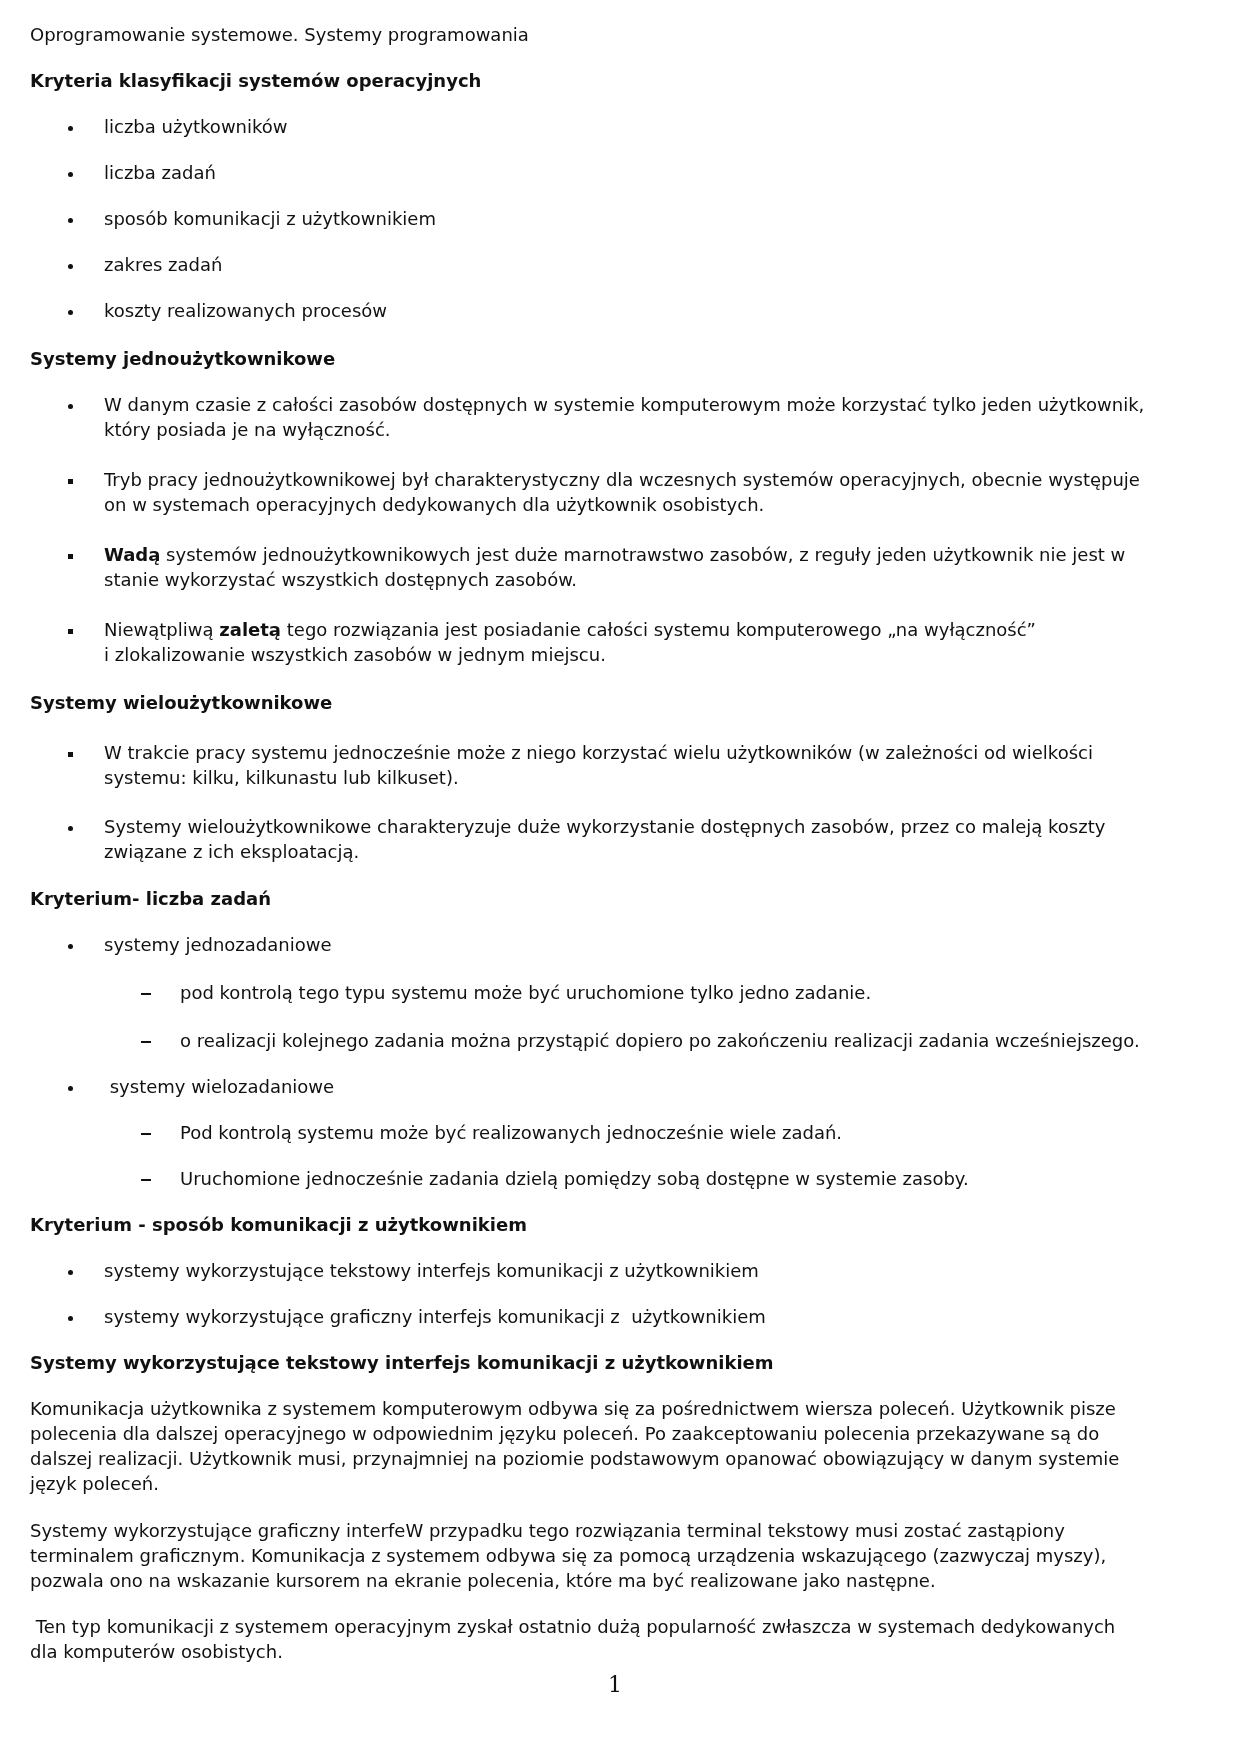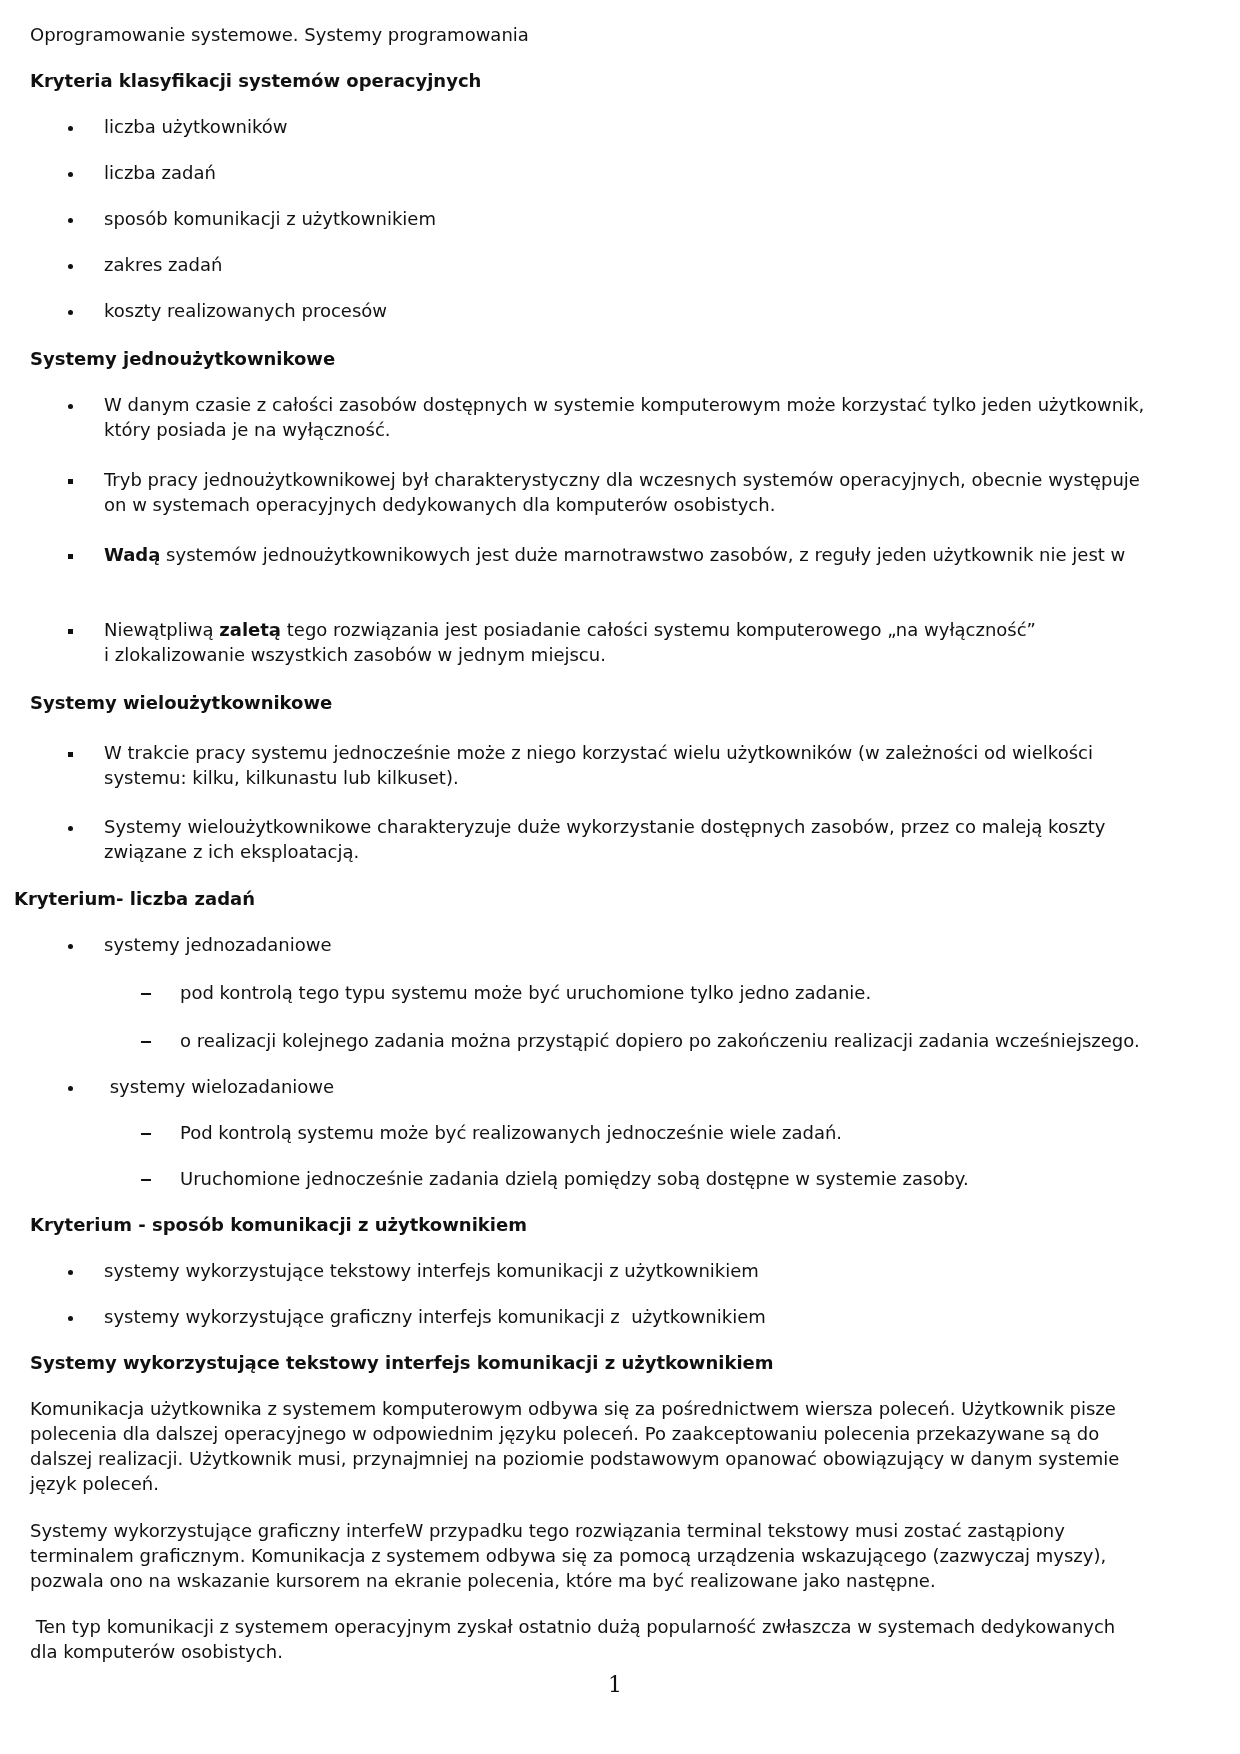--- a/index.html
+++ b/index.html
@@ -41,40 +41,41 @@
   <div class="abs" style="left:104px; top:298px;">koszty realizowanych procesów</div>
 
   <div class="abs heading" style="left:30px; top:346px;">Systemy jednoużytkownikowe</div>
 
   <span class="marker dot" style="left:60px; top:392px;"></span>
   <div class="abs" style="left:104px; top:392px;">W danym czasie z całości zasobów dostępnych w systemie komputerowym może korzystać tylko jeden użytkownik,</div>
   <div class="abs" style="left:104px; top:417px;">który posiada je na wyłączność.</div>
 
   <span class="marker square" style="left:60px; top:467px;"></span>
   <div class="abs" style="left:104px; top:467px;">Tryb pracy jednoużytkownikowej był charakterystyczny dla wczesnych systemów operacyjnych, obecnie występuje</div>
-  <div class="abs" style="left:104px; top:492px;">on w systemach operacyjnych dedykowanych dla komputerów osobistych.</div>
+  <div class="abs" style="left:104px; top:492px;">on w systemach operacyjnych dedykowanych dla użytkownik osobistych.</div>
 
   <span class="marker square" style="left:60px; top:542px;"></span>
   <div class="abs" style="left:104px; top:542px;"><b>Wadą</b><span> systemów jednoużytkownikowych jest duże marnotrawstwo zasobów, z reguły jeden użytkownik nie jest w</span></div>
+  <div class="abs" style="left:104px; top:567px;">stanie wykorzystać wszystkich dostępnych zasobów.</div>
 
   <span class="marker square" style="left:60px; top:617px;"></span>
   <div class="abs" style="left:104px; top:617px;text-align:right;"><span>Niewątpliwą </span><b>zaletą</b><span> tego rozwiązania jest posiadanie całości systemu komputerowego „na wyłączność”</span></div>
   <div class="abs" style="left:104px; top:642px;">i zlokalizowanie wszystkich zasobów w jednym miejscu.</div>
 
   <div class="abs heading" style="left:30px; top:690px;">Systemy wieloużytkownikowe</div>
 
   <span class="marker square" style="left:60px; top:740px;"></span>
   <div class="abs" style="left:104px; top:740px;">W trakcie pracy systemu jednocześnie może z niego korzystać wielu użytkowników (w zależności od wielkości</div>
   <div class="abs" style="left:104px; top:765px;">systemu: kilku, kilkunastu lub kilkuset).</div>
 
   <span class="marker dot" style="left:60px; top:814px;"></span>
   <div class="abs" style="left:104px; top:814px;">Systemy wieloużytkownikowe charakteryzuje duże wykorzystanie dostępnych zasobów, przez co maleją koszty</div>
   <div class="abs" style="left:104px; top:839px;">związane z ich eksploatacją.</div>
 
-  <div class="abs heading" style="left:14px; top:886px;">Kryterium- liczba zadań</div>
+  <div class="abs heading" style="left:30px; top:886px;">Kryterium- liczba zadań</div>
 
   <span class="marker dot" style="left:60px; top:932px;"></span>
   <div class="abs" style="left:104px; top:932px;">systemy jednozadaniowe</div>
   <span class="marker dash" style="left:136px; top:980px;"></span>
   <div class="abs" style="left:180px; top:980px;">pod kontrolą tego typu systemu może być uruchomione tylko jedno zadanie.</div>
   <span class="marker dash" style="left:136px; top:1028px;"></span>
   <div class="abs" style="left:180px; top:1028px;">o realizacji kolejnego zadania można przystąpić dopiero po zakończeniu realizacji zadania wcześniejszego.</div>
 
   <span class="marker dot" style="left:60px; top:1074px;"></span>
   <div class="abs" style="left:104px; top:1074px; white-space:pre;"> systemy wielozadaniowe</div>

